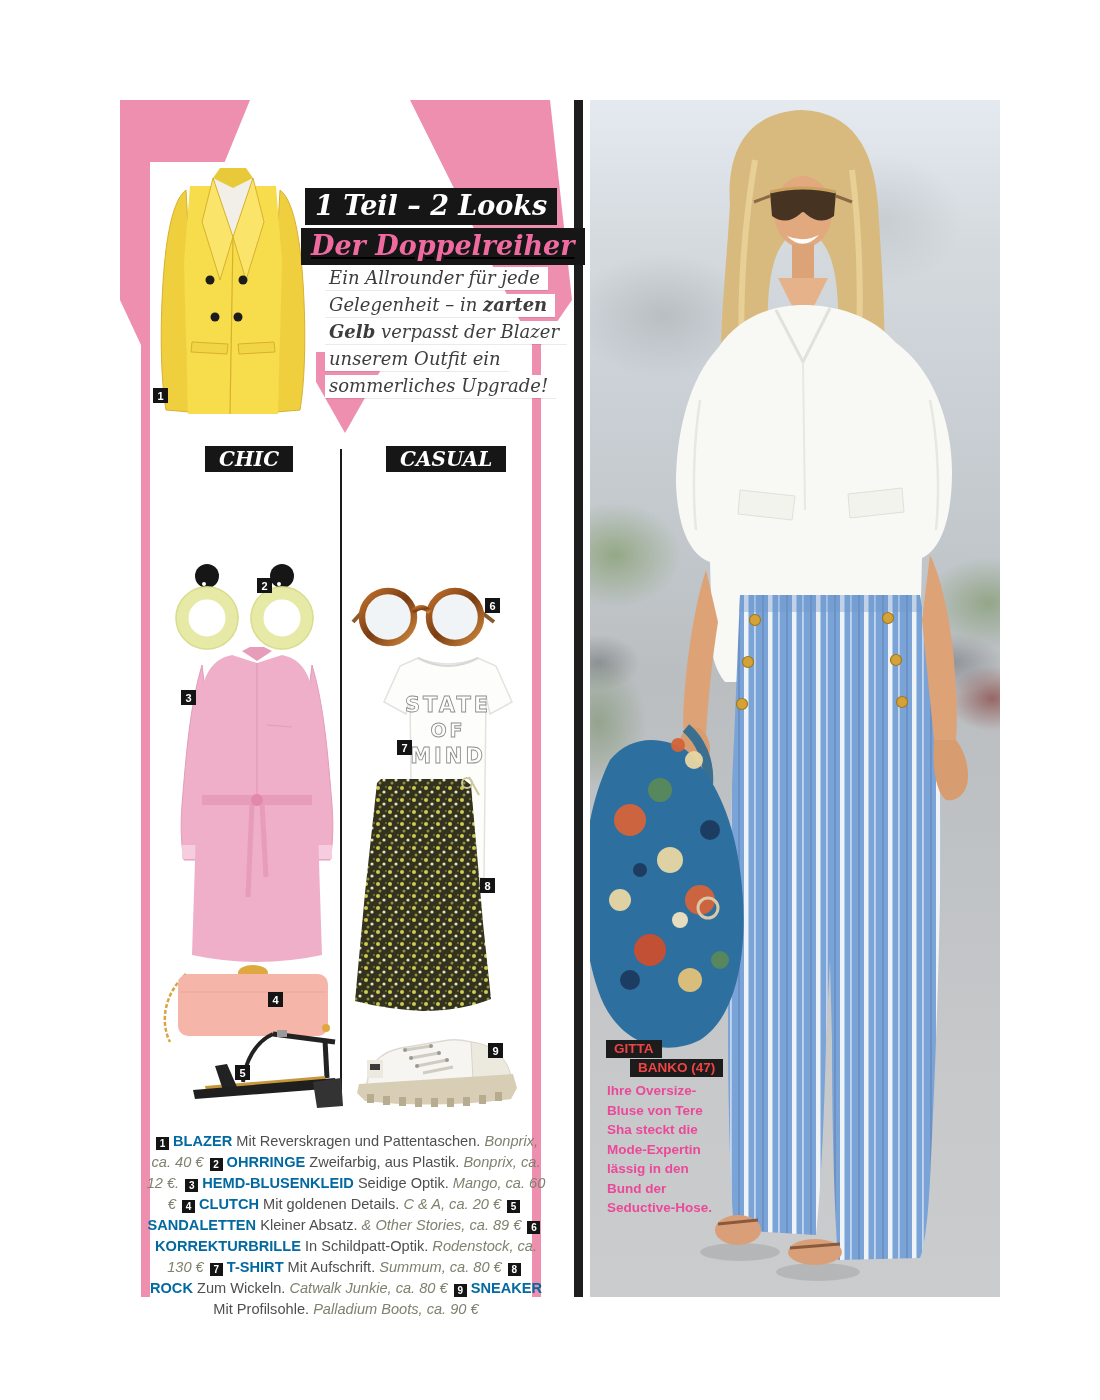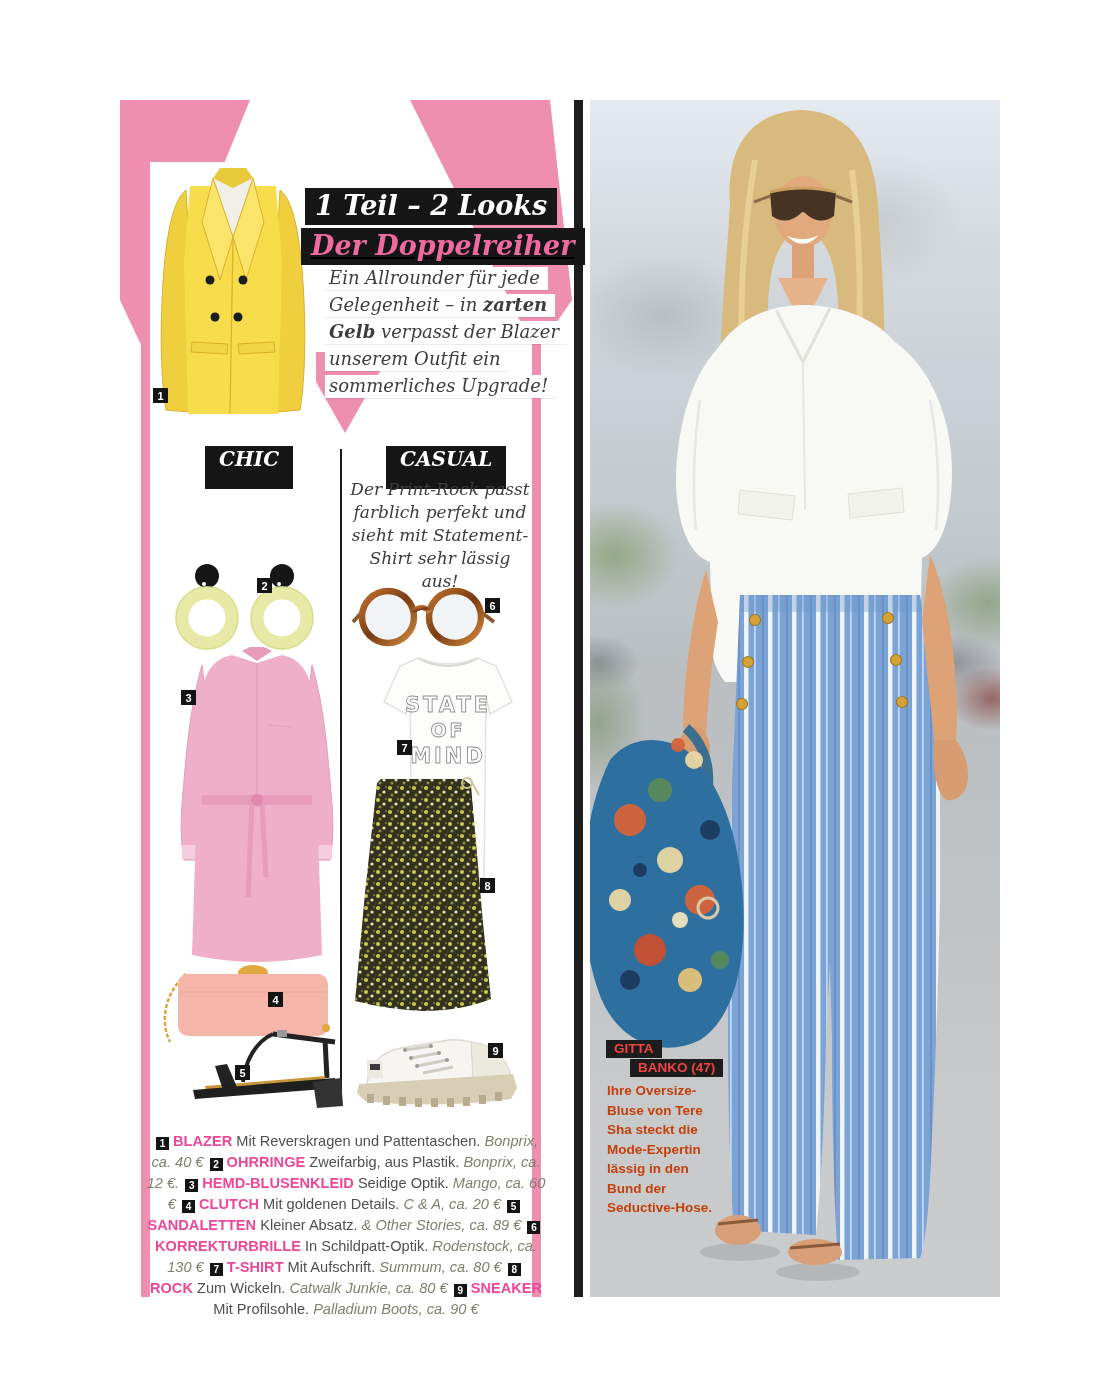--- a/index.html
+++ b/index.html
@@ -13,39 +13,39 @@
   
   .hl-box{background:#161616;display:inline-block;padding:2px 10px 4px;z-index:4;}
   #hl-title{left:305px;top:188px;color:#ffffff;font:italic 700 27px "DejaVu Serif",serif;text-align:center;}
   #hl-sub{left:301px;top:228px;font:italic 700 27px "DejaVu Serif",serif;text-decoration:underline;}
   #intro{left:325px;top:267px;z-index:4;}
   .intro-row{margin-bottom:4px;}
   .intro-box{background:#ffffff;display:inline-block;padding:0 8px 1px 4px;
              font:italic 18px/22px "DejaVu Serif",serif;color:#3d3d3d;
              box-shadow:0 1px 0 rgba(0,0,0,.08);}
   
-  .col-box{background:#161616;display:inline-block;padding:1px 14px 18px;z-index:4;}
+  .col-box{background:#161616;display:inline-block;padding:1px 14px 1px;z-index:4;}
   .col-box span{color:#ffffff;font:italic 700 20px "DejaVu Serif",serif;}
   #chic-box{left:205px;top:446px;}
   #casual-box{left:386px;top:446px;}
   .col-par{font:italic 17px/23px "DejaVu Serif",serif;color:#3d3d3d;text-align:center;
            white-space:pre-line;z-index:4;}
   #chic-par{left:156px;top:478px;width:176px;}
   #casual-par{left:350px;top:478px;width:180px;}
   #col-divider{left:340px;top:449px;width:2px;height:654px;background:#1a1a1a;z-index:2;}
   
   .badge{width:15px;height:15px;background:#141414;color:#ffffff;display:flex;
          align-items:center;justify-content:center;font:700 11px "Liberation Sans",sans-serif;
          z-index:6;}
   
   .prod{z-index:3;}
   
   #credits{left:146px;top:1116px;width:400px;text-align:center;z-index:4;
            font:14.6px/21px "Liberation Sans",sans-serif;color:#4f4f4f;}
-  #credits strong{color:#ec4899;}
+  #credits strong{color:#0369a1;}
   #credits em{color:#80806f;}
   .mini-badge{display:inline-flex;width:13px;height:13px;background:#141414;color:#fff;
               align-items:center;justify-content:center;font:700 10px "Liberation Sans",sans-serif;
               margin:0 4px 0 2px;vertical-align:-1px;}
   
   #photo-bar{left:574px;top:100px;width:9px;height:1197px;background:#1d1d1d;z-index:2;}
   #photo{left:590px;top:100px;width:410px;height:1197px;z-index:2;overflow:hidden;
     background:
       radial-gradient(95px 75px at 6% 38%, rgba(118,148,88,.60), transparent 70%),
       radial-gradient(70px 95px at 2% 52%, rgba(100,130,78,.45), transparent 70%),
@@ -55,21 +55,21 @@
       radial-gradient(60px 40px at 2% 47%, rgba(70,75,80,.38), transparent 70%),
       radial-gradient(130px 90px at 18% 18%, rgba(148,153,158,.38), transparent 70%),
       radial-gradient(110px 95px at 72% 10%, rgba(168,173,178,.32), transparent 70%),
       radial-gradient(120px 80px at 40% 28%, rgba(160,165,170,.25), transparent 70%),
       linear-gradient(180deg,#e4eaf0 0%,#d4dade 12%,#cad0d5 25%,#c0c5c9 40%,#babec1 48%,
                       #bfc2c4 62%,#c6c8ca 80%,#cbcccd 100%);}
   #figure-svg{position:absolute;left:0;top:0;}
   .credit-box{position:absolute;background:#1c1c1c;color:#ef4444;display:inline-block;
               padding:1px 8px 2px;font:700 13.5px "Liberation Sans",sans-serif;z-index:5;}
   #photo-caption{left:607px;top:1081px;width:112px;z-index:5;white-space:pre-line;
-                 font:700 13.5px/19.5px "Liberation Sans",sans-serif;color:#c2410c;}
+                 font:700 13.5px/19.5px "Liberation Sans",sans-serif;color:#ec4899;}
 </style>
 </head>
 <body>
 
 <div id="canvas">
 
   <svg id="pink-frame" class="abs" width="1100" height="1400" viewBox="0 0 1100 1400">
     <path class="pink" d="M120,100 L250,100 L150,345 L150,1297 L141,1297 L141,345 L120,300 Z" fill="#ee8fb0"></path>
     <path class="pink" d="M410,100 L550,100 L572,300 L541,345 L541,1297 L532,1297 L532,345 Z" fill="#ee8fb0"></path>
     <path class="pink" d="M299,352 L391,352 L345,433 Z" fill="#ee8fb0"></path>
@@ -108,24 +108,20 @@
       <div class="intro-row"><span class="intro-box"><span>unserem Outfit ein</span></span></div>
       <div class="intro-row"><span class="intro-box"><span>sommerliches Upgrade!</span></span></div>
     </div>
 
   <div id="chic-box" class="col-box abs">
     <span>CHIC</span>
   </div>
   <div id="casual-box" class="col-box abs">
     <span>CASUAL</span>
   </div>
-  <div id="casual-par" class="col-par abs">Der Print-Rock passt
-farblich perfekt und
-sieht mit Statement-
-Shirt sehr lässig aus!</div>
   <div id="col-divider" class="abs"></div>
 
   <svg class="prod abs" style="left:162px;top:560px;" width="170" height="98" viewBox="0 0 170 98">
     <circle cx="45" cy="16" r="12" fill="#161616"></circle>
     <circle cx="120" cy="16" r="12" fill="#161616"></circle>
     <circle cx="45" cy="58" r="25" fill="none" stroke="#e7eaa6" stroke-width="13"></circle>
     <circle cx="120" cy="58" r="25" fill="none" stroke="#e7eaa6" stroke-width="13"></circle>
     <circle cx="45" cy="58" r="31" fill="none" stroke="#d9dd8e" stroke-width="1.5"></circle>
     <circle cx="120" cy="58" r="31" fill="none" stroke="#d9dd8e" stroke-width="1.5"></circle>
     <circle cx="42" cy="24" r="2" fill="#ffffff"></circle>

